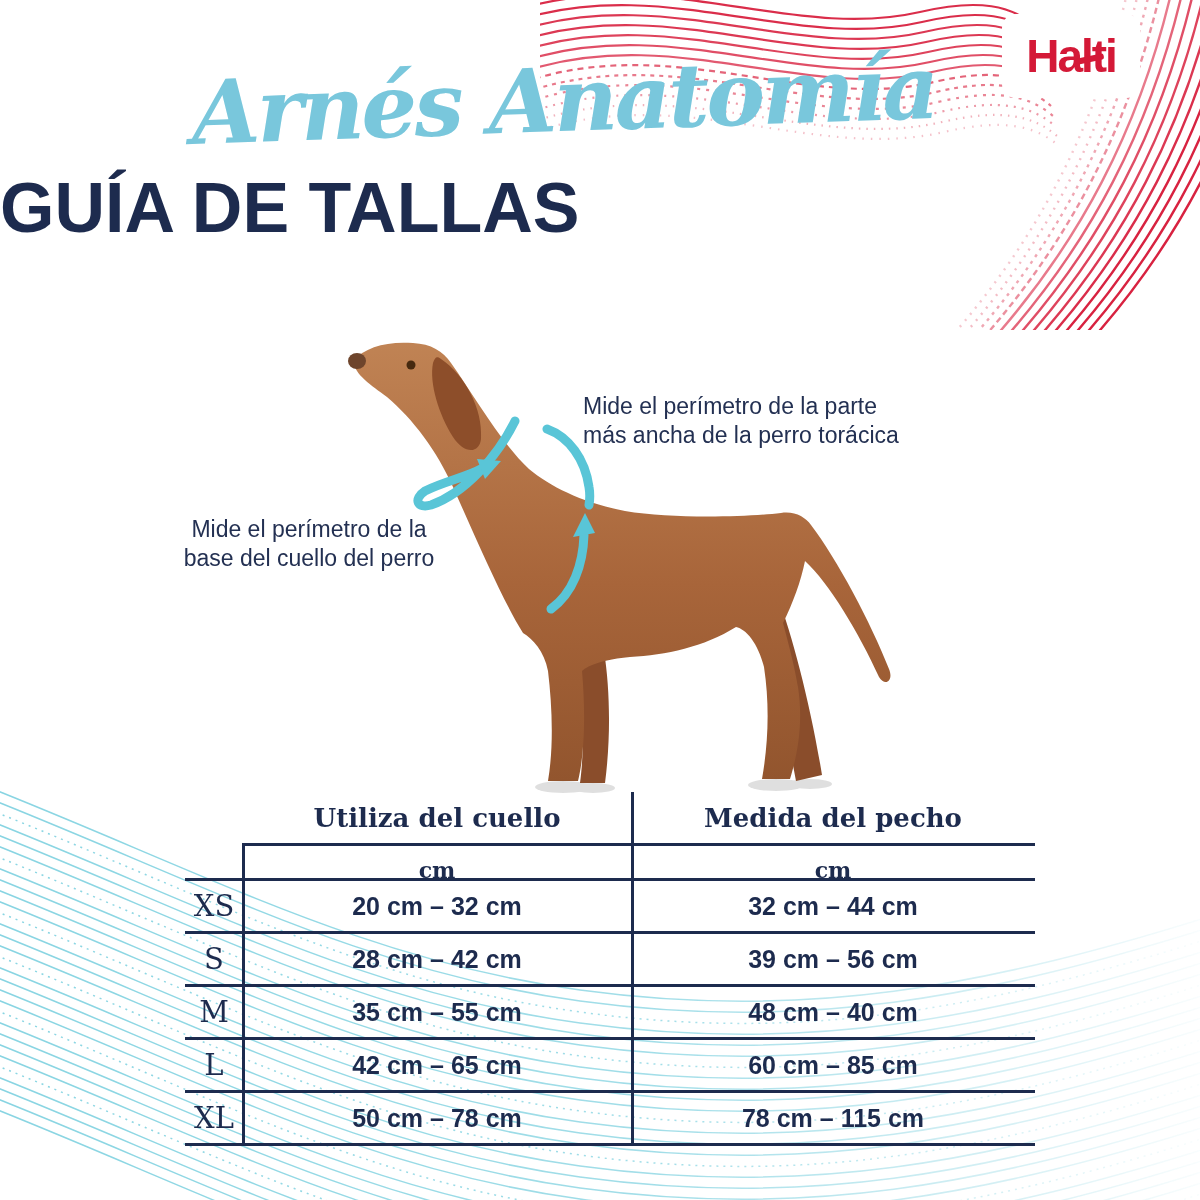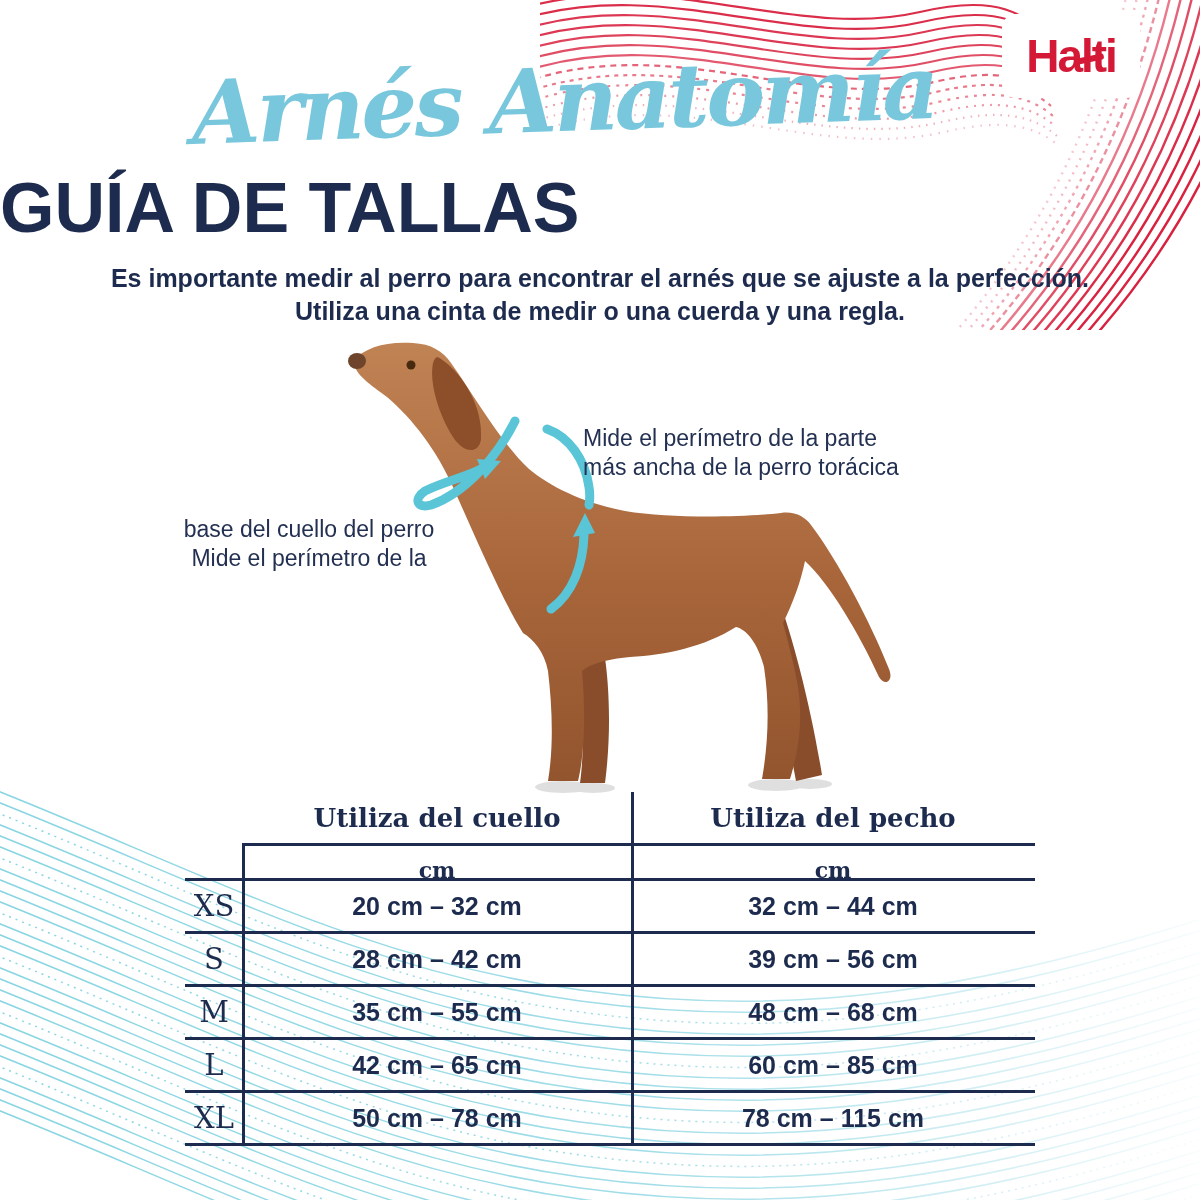--- a/index.html
+++ b/index.html
@@ -18,21 +18,21 @@
   .script-title{position:absolute;left:0;top:48px;width:1128px;text-align:center;z-index:2;
                 font-family:"DejaVu Serif",serif;font-style:italic;font-weight:bold;
                 font-size:88px;color:#79c7dc;letter-spacing:-3px;transform:rotate(-2deg);}
   .main-title{position:absolute;left:0;top:168px;width:1090px;z-index:2;
               font-size:70px;font-weight:700;letter-spacing:0px;color:#1d2b4e;}
   .intro{position:absolute;left:0;top:262px;width:1200px;text-align:center;z-index:2;
          font-size:25px;font-weight:700;line-height:33px;color:#1d2b4e;}
   
   .dog-wrap{position:absolute;left:325px;top:335px;width:580px;height:470px;z-index:2;}
   .note{position:absolute;z-index:3;font-size:23px;font-weight:500;line-height:29px;color:#233052;}
-  .note-chest{left:583px;top:392px;text-align:left;margin-top:32px;}
+  .note-chest{left:583px;top:392px;text-align:left;}
   .note-neck{left:176px;top:515px;width:266px;text-align:center;}
   
   .size-table{position:absolute;left:185px;top:790px;width:850px;height:356px;z-index:2;}
   .st-line{position:absolute;background:#1d2b4e;}
   .st-row{position:absolute;left:0;width:850px;display:flex;align-items:center;}
   .c1{width:58px;text-align:center;}
   .c2{width:388px;text-align:center;}
   .c3{width:404px;text-align:center;}
   .st-colhead{font-family:"DejaVu Serif",serif;font-weight:bold;font-size:26px;}
   .st-unit{font-family:"DejaVu Serif",serif;font-weight:bold;font-size:22px;}
@@ -129,24 +129,20 @@
     </g>
   </svg>
 
   <div class="logo-card">
     <span class="logo-text">Halti</span>
     <span class="logo-bar"></span>
   </div>
 
   <div class="script-title">Arnés Anatomía</div>
   <div class="main-title">GUÍA DE TALLAS</div>
-  <div class="intro">
-    <div>Es importante medir al perro para encontrar el arnés que se ajuste a la perfección.</div>
-    <div>Utiliza una cinta de medir o una cuerda y una regla.</div>
-  </div>
 
   <div class="dog-wrap">
     <svg viewBox="0 0 580 470" width="580" height="470" xmlns="http://www.w3.org/2000/svg">
       <defs>
         <linearGradient id="dogGrad" x1="0" y1="0" x2="0" y2="1">
           <stop offset="0" stop-color="#c08354"></stop>
           <stop offset="0.55" stop-color="#a8653a"></stop>
           <stop offset="1" stop-color="#92552e"></stop>
         </linearGradient>
       </defs>
@@ -191,40 +187,40 @@
         <polygon points="260,178 248,202 270,198" fill="#59c5d7" stroke="none"></polygon>
       </g>
     </svg>
   </div>
 
   <div class="note note-chest">
     <div>Mide el perímetro de la parte</div>
     <div>más ancha de la perro torácica</div>
   </div>
   <div class="note note-neck">
+    <div>Mide el perímetro de la</div>
     <div>base del cuello del perro</div>
-    <div>Mide el perímetro de la</div>
   </div>
 
   <div class="size-table">
 
     <div class="st-line" style="left:446px;top:2px;width:3px;height:351px;"></div>
     <div class="st-line" style="left:57px;top:53px;width:3px;height:300px;"></div>
     <div class="st-line" style="left:57px;top:53px;width:793px;height:3px;"></div>
     <div class="st-line" style="left:0;top:88px;width:850px;height:3px;"></div>
     <div class="st-line" style="left:0;top:141px;width:850px;height:3px;"></div>
     <div class="st-line" style="left:0;top:194px;width:850px;height:3px;"></div>
     <div class="st-line" style="left:0;top:247px;width:850px;height:3px;"></div>
     <div class="st-line" style="left:0;top:300px;width:850px;height:3px;"></div>
     <div class="st-line" style="left:0;top:353px;width:850px;height:3px;"></div>
 
     <div class="st-row" style="top:6px;height:44px;">
       <div class="c1"></div>
       <div class="c2 st-colhead">Utiliza del cuello</div>
-      <div class="c3 st-colhead">Utiliza del pecho</div>
+      <div class="c3 st-colhead">Medida del pecho</div>
     </div>
 
     <div class="st-row" style="top:64px;height:32px;">
       <div class="c1"></div>
       <div class="c2 st-unit">cm</div>
       <div class="c3 st-unit">cm</div>
     </div>
 
     <div class="st-row" style="top:91px;height:50px;">
       <div class="c1 st-size">XS</div>
@@ -232,21 +228,21 @@
       <div class="c3 st-val">32 cm – 44 cm</div>
     </div>
     <div class="st-row" style="top:144px;height:50px;">
       <div class="c1 st-size">S</div>
       <div class="c2 st-val">28 cm – 42 cm</div>
       <div class="c3 st-val">39 cm – 56 cm</div>
     </div>
     <div class="st-row" style="top:197px;height:50px;">
       <div class="c1 st-size">M</div>
       <div class="c2 st-val">35 cm – 55 cm</div>
-      <div class="c3 st-val">48 cm – 68 cm</div>
+      <div class="c3 st-val">48 cm – 40 cm</div>
     </div>
     <div class="st-row" style="top:250px;height:50px;">
       <div class="c1 st-size">L</div>
       <div class="c2 st-val">42 cm – 65 cm</div>
       <div class="c3 st-val">60 cm – 85 cm</div>
     </div>
     <div class="st-row" style="top:303px;height:50px;">
       <div class="c1 st-size">XL</div>
       <div class="c2 st-val">50 cm – 78 cm</div>
       <div class="c3 st-val">78 cm – 115 cm</div>

